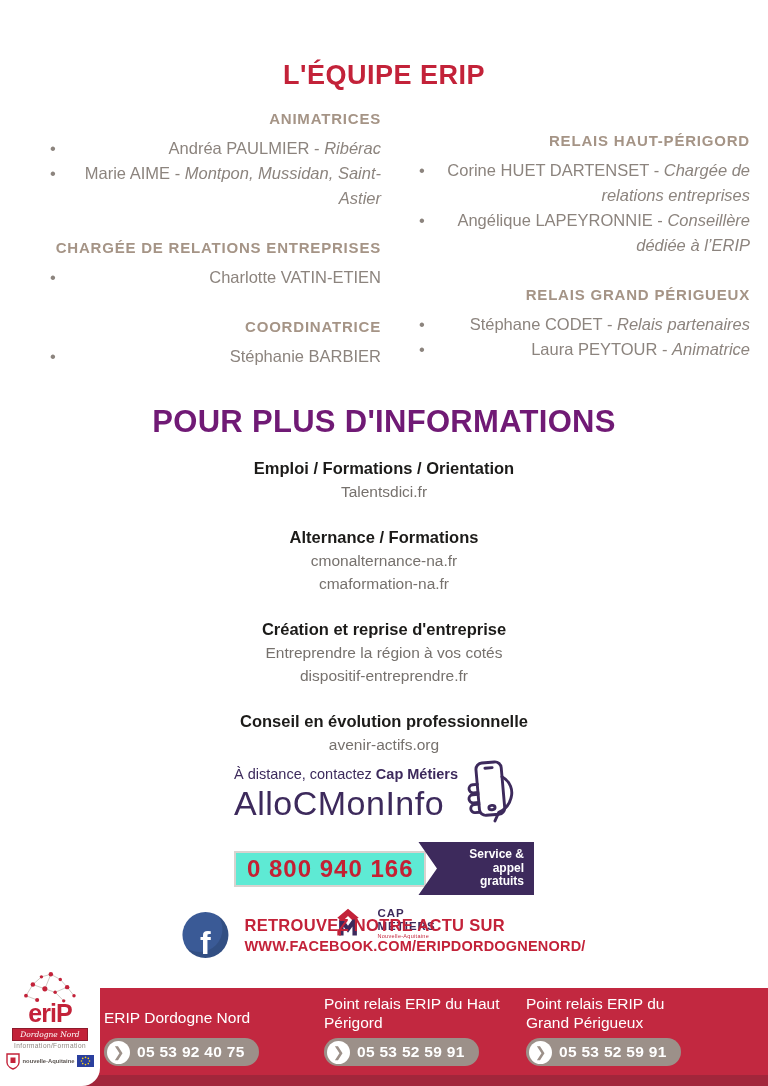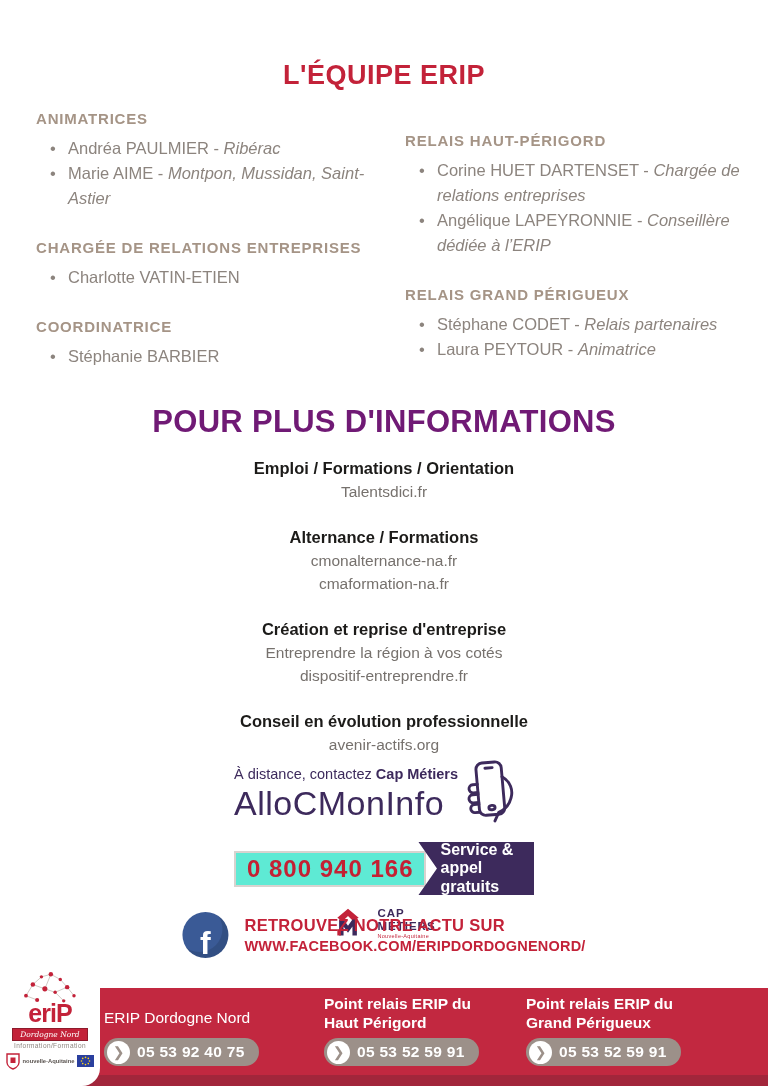--- a/index.html
+++ b/index.html
@@ -5,21 +5,21 @@
   * { margin:0; padding:0; box-sizing:border-box; }
   html,body { background:#e8e8e8; }
   body { font-family:"Liberation Sans","DejaVu Sans",sans-serif; }
   .page { position:relative; width:768px; height:1086px; background:#ffffff; margin:0 auto; overflow:hidden; }
 
   
   .main-title { position:absolute; top:60px; left:0; width:100%; text-align:center;
     font-size:27px; font-weight:800; color:#c32239; letter-spacing:.5px; }
 
   
-  .team { position:absolute; top:110px; left:36px; right:18px; display:flex; gap:24px; }
+  .team { position:absolute; top:110px; left:36px; right:18px; display:flex; gap:24px;text-align:right; }
   .team-col { width:50%; }
   .team-col.right { margin-top:22px; }
   .team-section { margin-bottom:28px; }
   .team-heading { font-size:15px; font-weight:700; letter-spacing:.8px; color:#a59486; margin-bottom:9px; }
   .team-list { list-style:none; padding-left:14px; }
   .team-list li { position:relative; padding-left:18px; font-size:16.5px; line-height:1.52;
     color:#8c847e; }
   .team-list li::before { content:"•"; position:absolute; left:0; top:0; color:#8c847e; }
   .member-role { font-style:italic; }
 
@@ -35,23 +35,23 @@
   .allo { position:absolute; top:758px; left:50%; transform:translateX(-50%); width:300px; }
   .allo-top { display:flex; align-items:flex-start; }
   .allo-text { padding-top:8px; }
   .allo-intro { font-size:14.5px; color:#3d2a5c; white-space:nowrap; }
   .allo-intro b { font-weight:700; }
   .allo-brand { font-size:34px; font-weight:400; color:#3d2a5c; letter-spacing:.5px; margin-top:2px; }
   .hand-icon { width:58px; height:76px; margin-left:2px; flex:0 0 auto; }
   .allo-row { display:flex; align-items:center; margin-top:8px; }
   .allo-phone-box { background:#5eead4; border:2px solid #d8d3cf; padding:2px 11px;
     font-size:24px; font-weight:700; color:#c42033; letter-spacing:1px; white-space:nowrap; }
-  .allo-badge { background:#3d2a5c; color:#fff; font-weight:700; font-size:16px; line-height:1.15;
+  .allo-badge { background:#3d2a5c; color:#fff; font-weight:700; font-size:12px; line-height:1.15;
     padding:6px 10px 6px 22px; margin-left:-8px; height:53px; display:flex; flex-direction:column; justify-content:center;
-    clip-path:polygon(0 0,100% 0,100% 100%,0 100%,16% 50%); }
+    clip-path:polygon(0 0,100% 0,100% 100%,0 100%,16% 50%);text-align:right; }
   .cap-logo { display:flex; align-items:center; justify-content:center; margin-top:12px; gap:13px; }
   .cap-icon { width:32px; height:32px; }
   .cap-text-l1,.cap-text-l2 { font-size:11.5px; font-weight:700; color:#3d2a5c; letter-spacing:1px; line-height:1.15; }
   .cap-text-l3 { font-size:5.5px; color:#c32239; letter-spacing:.3px; }
 
   
   .fb { position:absolute; top:912px; left:50%; transform:translateX(-50%); display:flex; align-items:center; gap:16px; }
   .fb-circle { width:46px; height:46px; border-radius:50%; background:#3a5a96; color:#fff;
     font-weight:700; font-size:32px; display:flex; align-items:flex-end; justify-content:center;
     overflow:hidden; line-height:.9; box-shadow:inset -6px -6px 0 rgba(0,0,0,.12); }
@@ -67,21 +67,21 @@
   .erip-word { font-size:25px; font-weight:800; color:#c32239; letter-spacing:-1px; line-height:.9; margin-top:-4px; }
   .erip-banner { width:76px; margin:3px auto 0; background:#c32239; border:1px solid #8e1a2b;
     color:#fff; font-style:italic; font-size:7.5px; font-family:"DejaVu Serif",serif; padding:1px 0; }
   .erip-sub { font-size:6.5px; color:#8c847e; letter-spacing:.4px; margin-top:1px; }
   .erip-logos { display:flex; align-items:center; justify-content:center; gap:3px; margin-top:4px; }
   .na-region { font-size:5.8px; font-weight:700; color:#5a5450; text-align:left; line-height:1.1; }
   .footer-col { position:absolute; top:0; z-index:3; }
   .fc1 { left:104px; } .fc2 { left:324px; } .fc3 { left:526px; }
   .footer-label { color:#fff; font-size:15.5px; line-height:1.25; width:180px; }
   .fc1 .footer-label { margin-top:20px; height:24px; }
-  .fc2 .footer-label,.fc3 .footer-label { margin-top:6px; height:38px;font-weight:bold; }
+  .fc2 .footer-label,.fc3 .footer-label { margin-top:6px; height:38px; }
   .phone-pill { display:inline-flex; align-items:center; background:#9c9089; border-radius:15px;
     height:28px; padding:2px 14px 2px 3px; margin-top:6px; cursor:pointer; }
   .pill-circle { width:23px; height:23px; border-radius:50%; background:#fff; color:#9c9089;
     font-size:14px; font-weight:700; display:flex; align-items:center; justify-content:center; }
   .pill-number { color:#fff; font-size:15.5px; font-weight:700; margin-left:7px; letter-spacing:.3px; white-space:nowrap; }
 </style>
 </head>
 <body>
 
 <div class="page">

